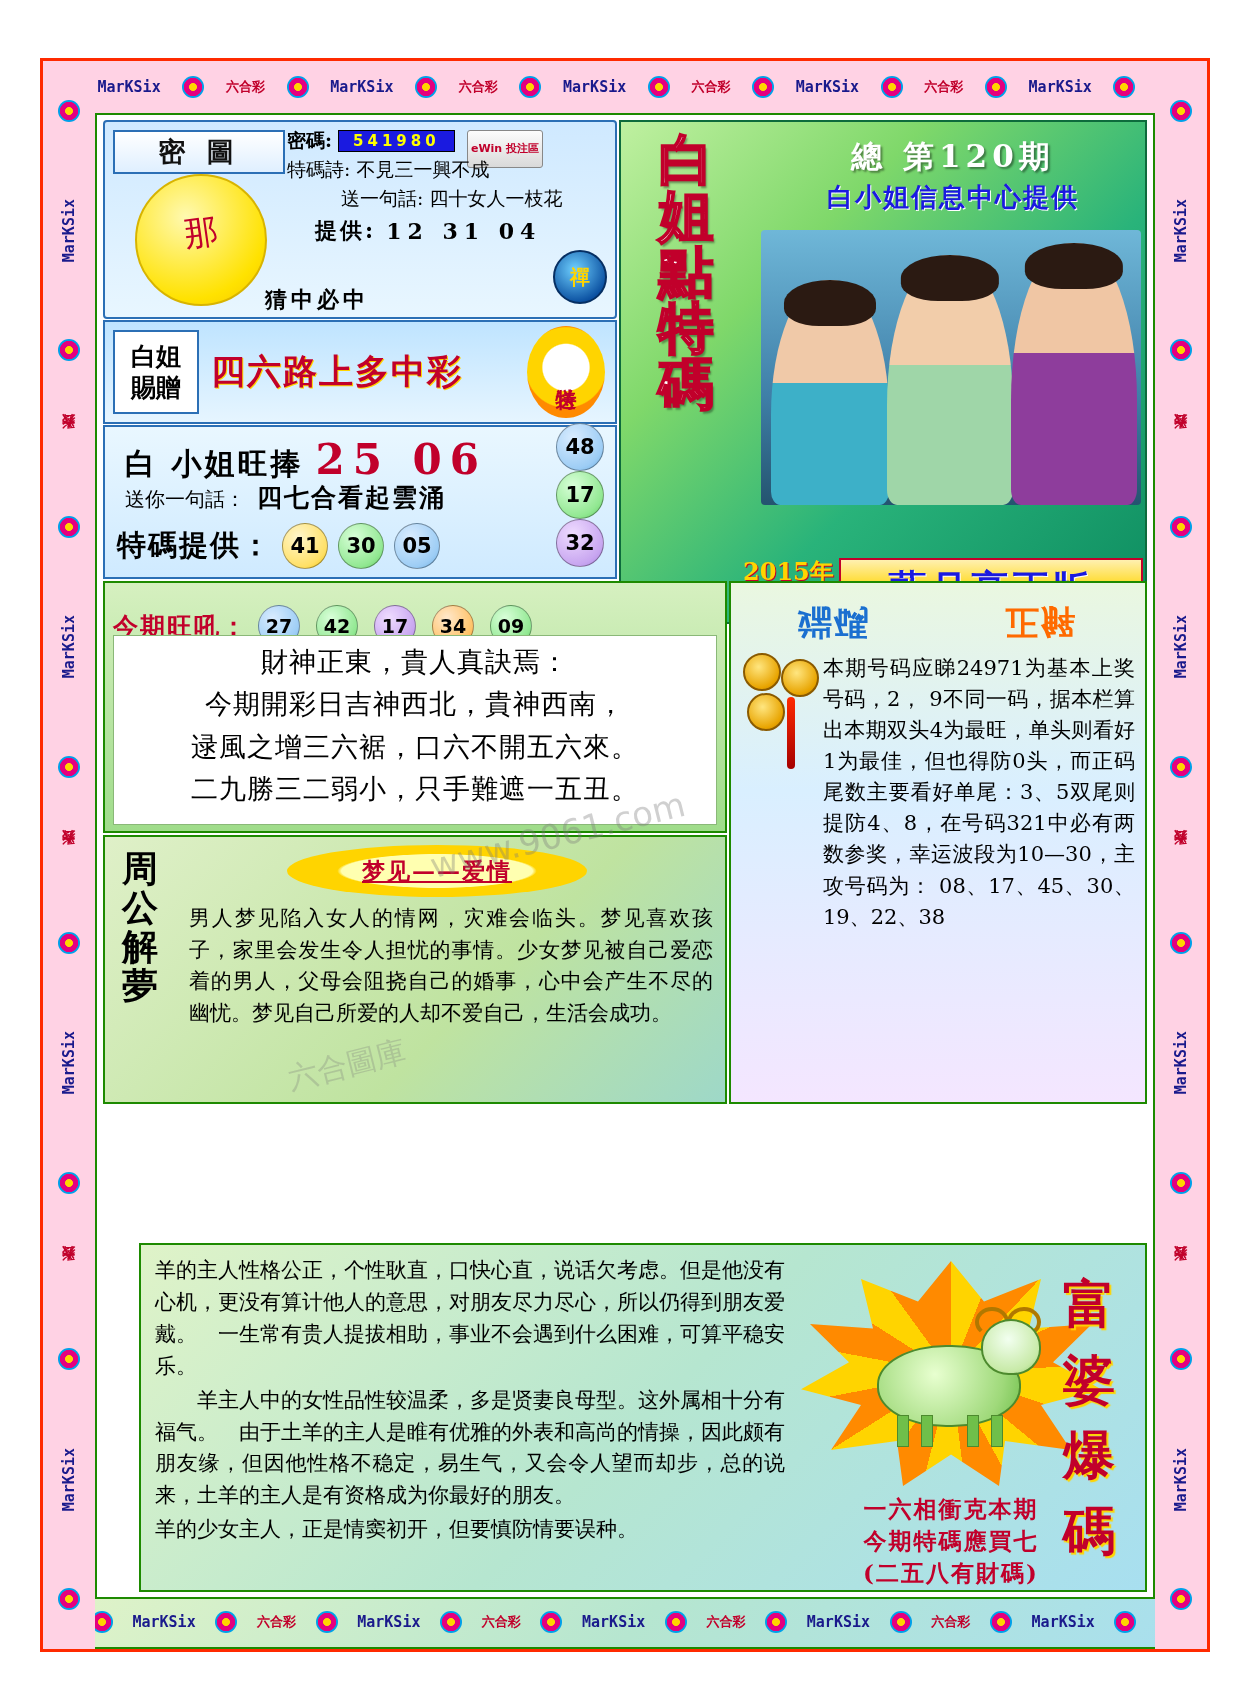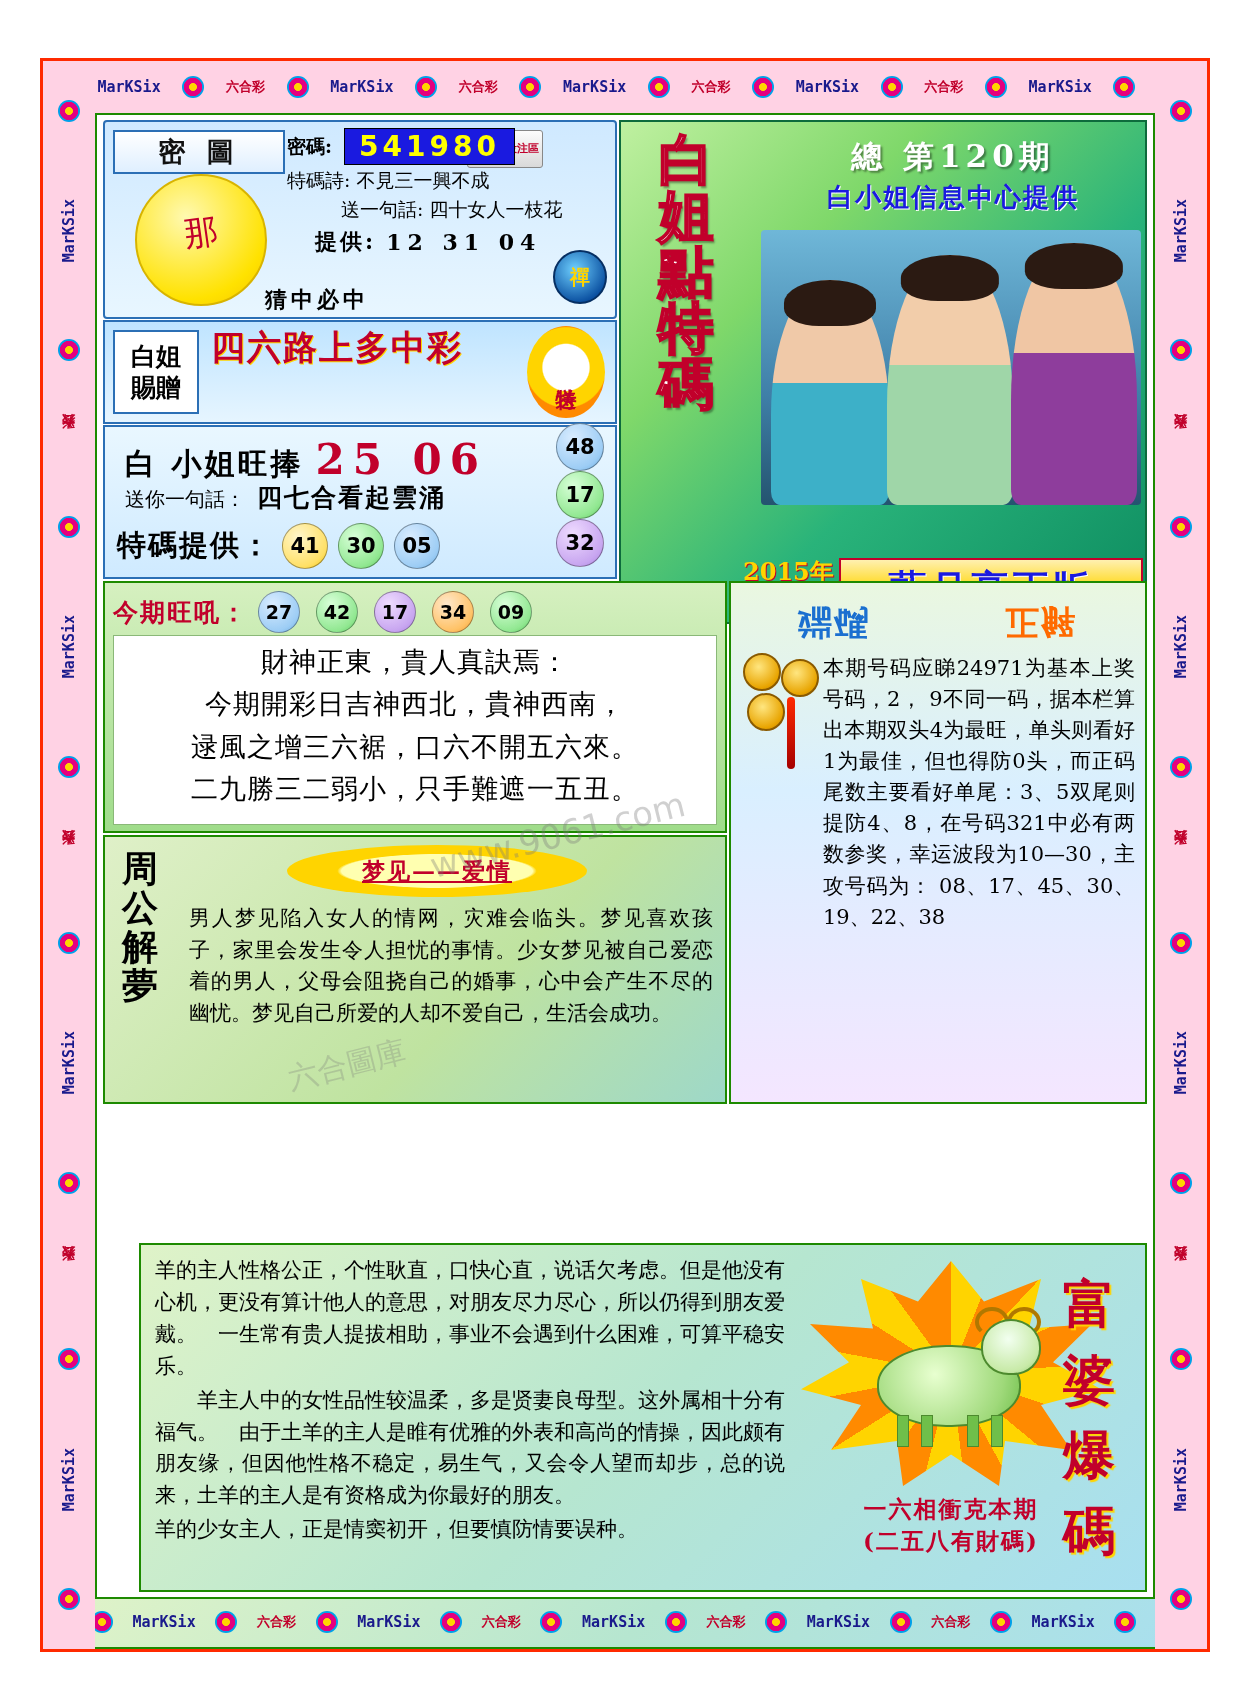--- a/index.html
+++ b/index.html
@@ -75,21 +75,21 @@
   .mitu-circle span{
     position:absolute;left:0;right:0;top:34px;text-align:center;
     font-size:34px;color:#c1002b;font-family:"DejaVu Serif","Liberation Serif",serif;
     transform:rotate(-8deg);
   }
   .mitu-right{position:absolute;left:182px;top:6px;right:6px;bottom:4px;}
   .row{display:flex;align-items:center;margin-bottom:3px;}
   .lbl{font-size:19px;font-weight:bold;color:#000;font-family:"DejaVu Serif","Liberation Serif",serif;}
   .code-box{
     background:#1a1ae0;color:#ffff00;font-weight:bold;
-    font-size:28px;padding:1px 14px;margin-left:12px;border:1px solid #000;
+    font-size:15px;padding:1px 14px;margin-left:6px;border:1px solid #000;
     letter-spacing:4px;font-family:"DejaVu Sans","Liberation Sans",sans-serif;
   }
   .poem{font-size:19px;color:#000;font-family:"DejaVu Serif","Liberation Serif",serif;}
   .supply{font-size:22px;font-weight:bold;color:#000;letter-spacing:3px;font-family:"DejaVu Serif","Liberation Serif",serif;}
   .guess{
     position:absolute;left:160px;bottom:2px;
     font-size:22px;font-weight:bold;color:#000;letter-spacing:4px;
     font-family:"DejaVu Serif","Liberation Serif",serif;
   }
   .ewin{
@@ -114,22 +114,22 @@
     border:2px solid #2b6fb5;
   }
   .bless-left{
     position:absolute;left:8px;top:8px;width:82px;height:80px;
     background:#ffffff;border:2px solid #2b6fb5;
     display:flex;flex-direction:column;align-items:center;justify-content:center;
     font-size:25px;font-weight:bold;color:#000;line-height:1.25;
     font-family:"DejaVu Serif","Liberation Serif",serif;
   }
   .bless-mid{
-    position:absolute;left:82px;top:4px;width:300px;height:90px;
-    display:flex;flex-direction:row;justify-content:center;text-align:right;
+    position:absolute;left:106px;top:4px;width:300px;height:90px;
+    display:flex;flex-direction:column;justify-content:center;
   }
   .bless-mid div{
     font-size:34px;font-weight:bold;color:#c1002b;letter-spacing:2px;
     font-family:"DejaVu Serif","Liberation Serif",serif;
     line-height:1.25;
     text-shadow:1px 1px 0 #ffd400;
   }
   .tesong{
     position:absolute;right:10px;top:4px;width:78px;height:92px;
     background:radial-gradient(circle at 50% 45%,#ffffff 0 36%,#ffd400 38% 62%,#ff8a00 64% 100%);
@@ -254,21 +254,21 @@
     font-family:"DejaVu Serif","Liberation Serif",serif;
     text-shadow:1px 1px 0 #fff;
   }
   
   .wang{
     position:absolute;left:6px;top:466px;width:620px;height:248px;
     background:linear-gradient(180deg,#d6f0c0,#9fdc8a);
     border:2px solid #1d8a00;
   }
   .wang-head{
-    position:absolute;left:8px;top:8px;right:8px;height:42px;
+    position:absolute;left:8px;top:22px;right:8px;height:42px;
     display:flex;align-items:center;
   }
   .wang-head .t{
     font-size:25px;font-weight:bold;color:#c1002b;letter-spacing:2px;margin-right:10px;
     font-family:"DejaVu Serif","Liberation Serif",serif;
   }
   .wang-head .ball{width:40px;height:40px;font-size:19px;margin-right:16px;}
   .wang-body{
     position:absolute;left:8px;top:52px;right:8px;bottom:6px;
     background:#ffffff;border:1px solid #8ab878;
@@ -656,20 +656,21 @@
         <span class="horn h2"></span>
         <span class="goat-body"></span>
         <span class="goat-head"></span>
         <span class="leg l1"></span>
         <span class="leg l2"></span>
         <span class="leg l3"></span>
         <span class="leg l4"></span>
       </div>
       <div class="bottom-lines">
         <div>一六相衝克本期</div>
+        <div>今期特碼應買七</div>
         <div>(二五八有財碼)</div>
       </div>
       <div class="fupo">
         <span>富</span>
         <span>婆</span>
         <span>爆</span>
         <span>碼</span>
       </div>
     </div>
 

